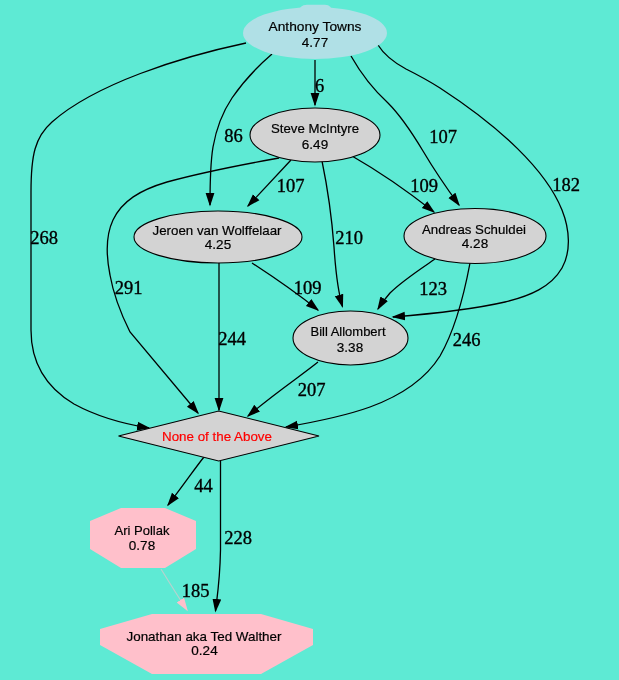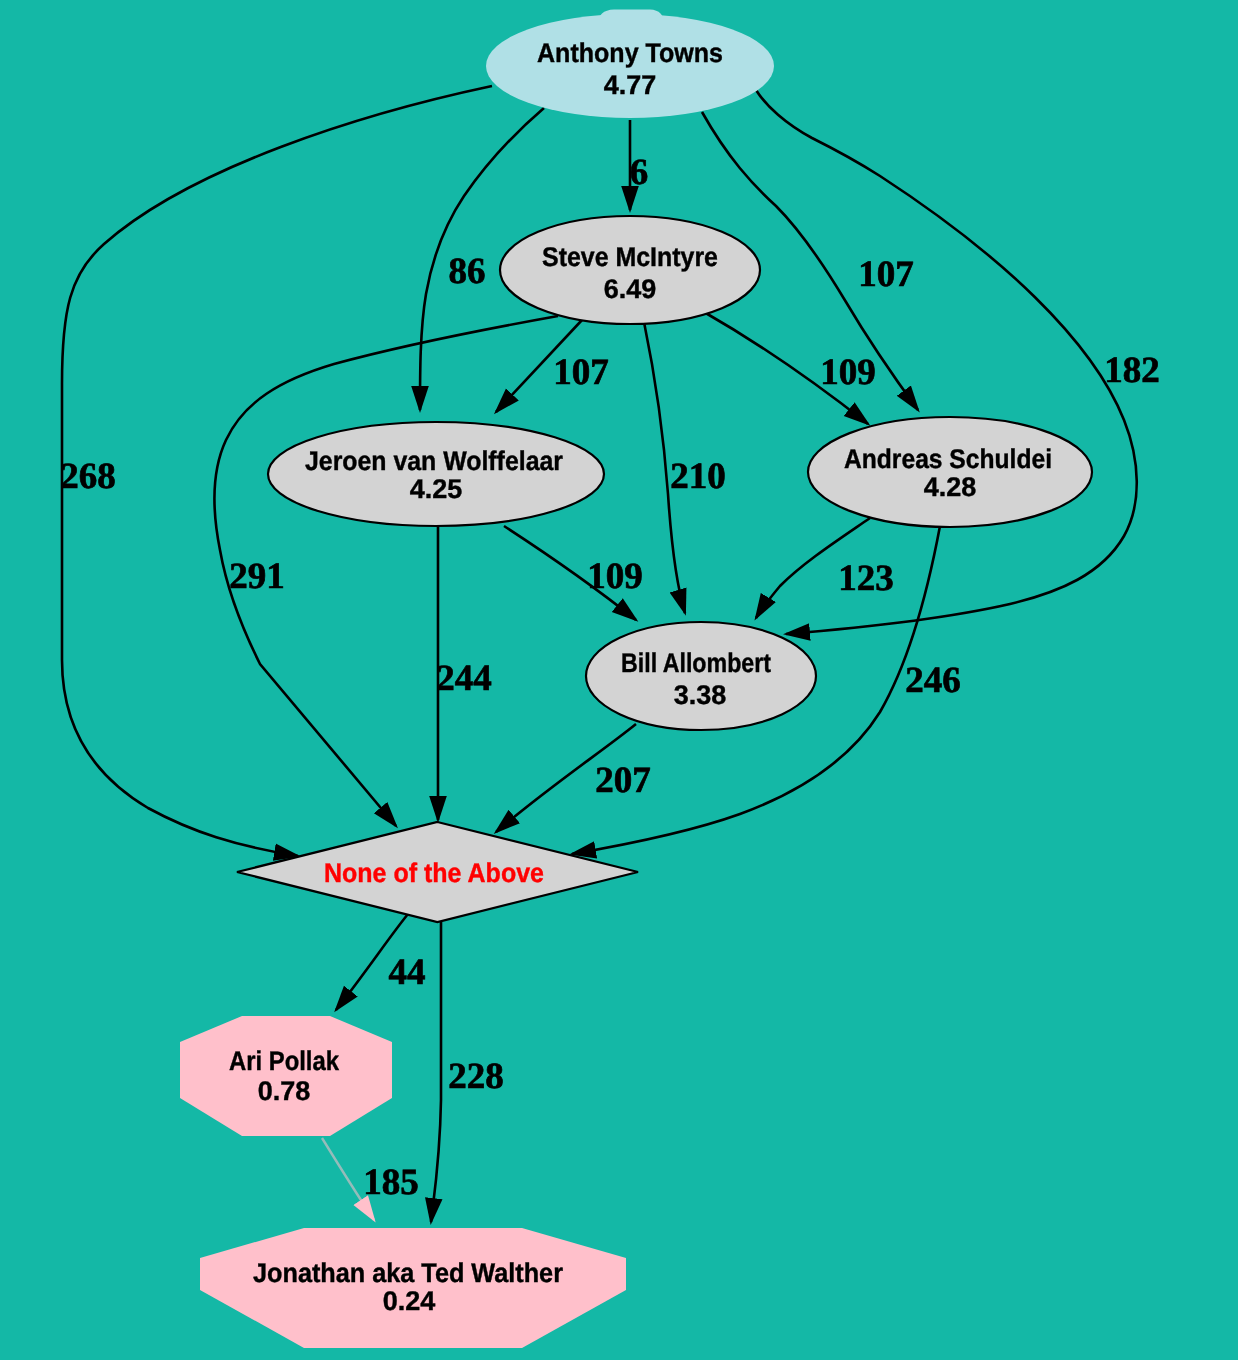--- a/index.html
+++ b/index.html
@@ -1,16 +1,16 @@
 <!DOCTYPE html>
 <html><head>
 <meta charset="utf-8">
 <style>
   html,body{margin:0;padding:0;background:#ffffff;}
-  #canvas{position:relative;width:619px;height:680px;background:#14b8a6;overflow:hidden;font-weight:bold;}
+  #canvas{position:relative;width:619px;height:680px;background:#5eead4;overflow:hidden;}
   svg{display:block;}
   text{font-family:"Liberation Sans",sans-serif;}
   .num{font-family:"Liberation Serif",serif;font-size:18.5px;fill:#000000;stroke:#000000;stroke-width:0.35px;}
   .nl{font-size:13.5px;fill:#000000;stroke:#000000;stroke-width:0.2px;}
 </style>
 </head>
 <body>
 <div id="canvas">
 <svg width="619" height="680" viewBox="0 0 619 680" xmlns="http://www.w3.org/2000/svg">
   <defs>

